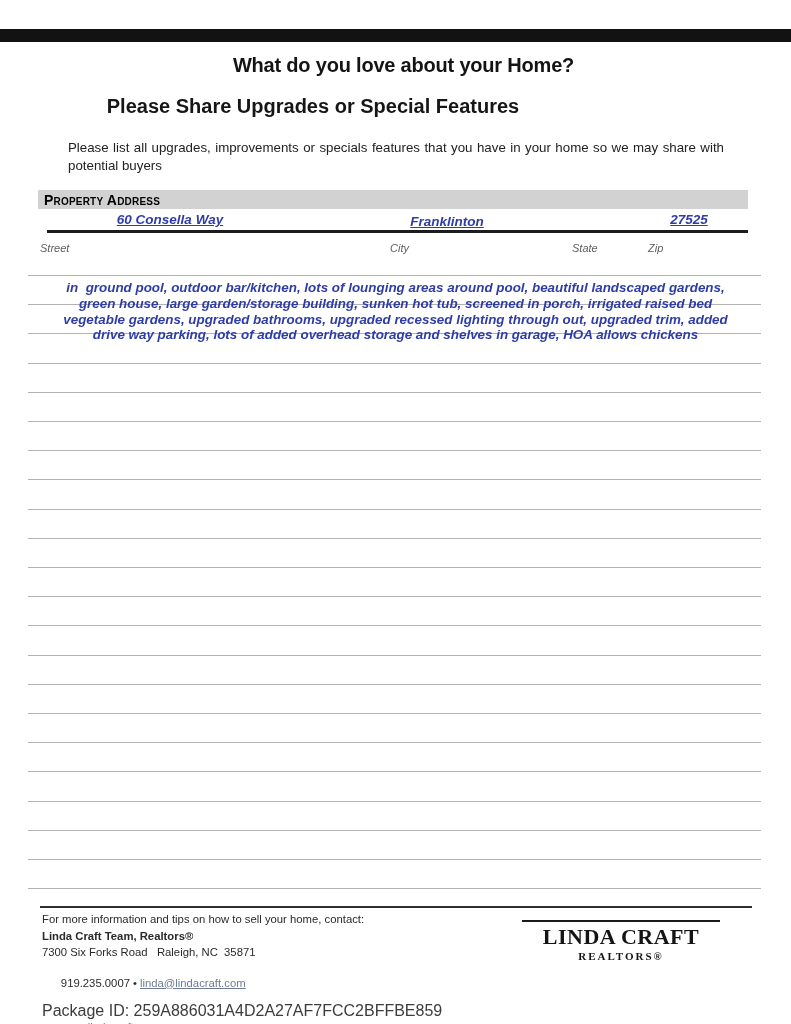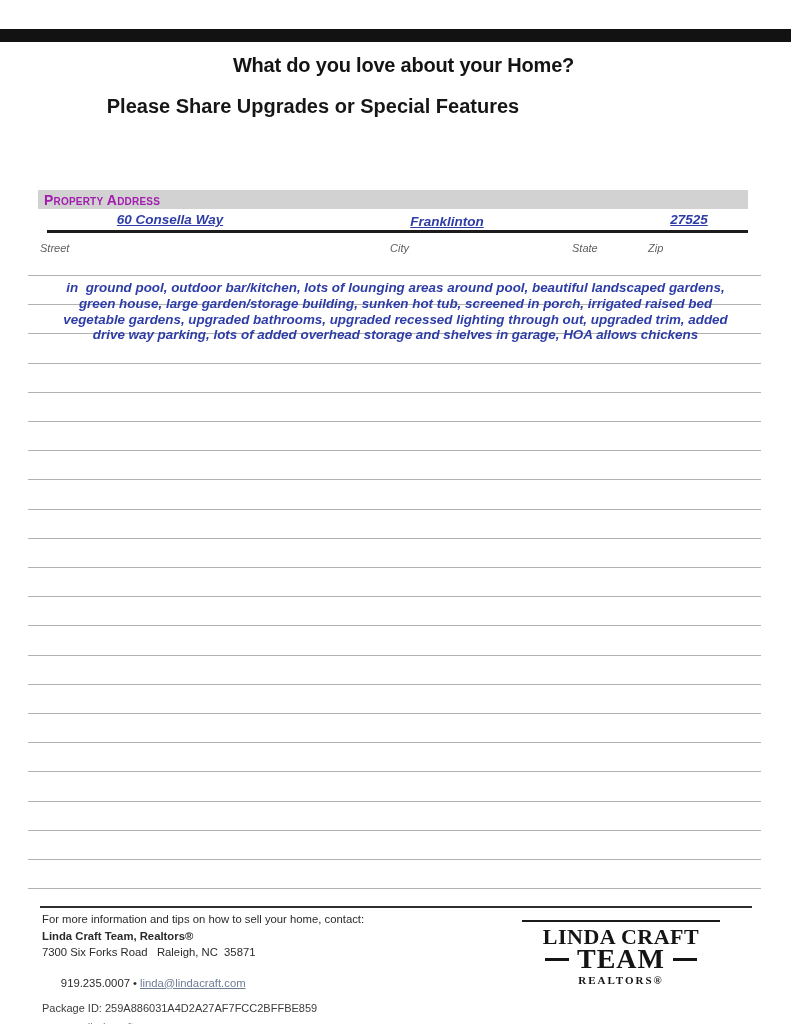--- a/index.html
+++ b/index.html
@@ -23,21 +23,21 @@
   .instructions {
     left:68px; top:139px; width:656px;
     font-size:13.3px; line-height:18px; text-align:justify; color:#222;
   }
 
   .pa-bar {
     left:38px; top:190px; width:710px; height:19px; background:#d2d2d2;
   }
   .pa-label {
     padding:2px 0 0 6px; font-variant:small-caps; font-weight:bold;
-    font-size:14px; letter-spacing:0.2px; color:#a21caf;
+    font-size:14px; letter-spacing:0.2px; color:#000000;
   }
 
   .addr-value {
     font-size:13.5px; font-weight:bold; font-style:italic;
     color:#2e3da6; text-align:center; white-space:pre;text-decoration:underline;
   }
   .street-value { left:70px;  top:212px; width:200px; }
   .city-value   { left:347px; top:214px; width:200px; }
   .zip-value    { left:639px; top:212px; width:100px; }
 
@@ -71,31 +71,32 @@
 
   .logo { left:518px; top:920px; width:206px; text-align:center;
           font-family:"Liberation Serif", serif; color:#141414; }
   .logo-rule { width:198px; height:2px; background:#1a1a1a; margin:0 auto 4px auto; }
   .logo-line1 { font-size:22px; font-weight:bold; letter-spacing:0.5px; line-height:21px; }
   .logo-line2-wrap { display:flex; align-items:center; justify-content:center; gap:8px; line-height:24px; }
   .logo-dash { width:24px; height:3px; background:#141414; }
   .logo-line2 { font-size:28px; font-weight:bold; letter-spacing:1px; }
   .logo-line3 { font-size:11px; font-weight:bold; letter-spacing:2px; margin-top:3px; }
 
-  .package-id { left:42px; top:1002px; font-size:11px; color:#3c3c3c; }
+  .package-id { left:42px; top:1002px; font-size:16px; color:#3c3c3c; }
 </style>
 </head>
 <body>
 
 <div class="page">
 
   <div class="abs top-bar"></div>
 
   <div class="abs title">What do you love about your Home?</div>
   <div class="abs subtitle">Please Share Upgrades or Special Features</div>
+  <div class="abs instructions">Please list all upgrades, improvements or specials features that you have in your home so we may share with potential buyers</div>
 
   <div class="abs pa-bar">
     <div class="pa-label">Property Address</div>
   </div>
 
   <div class="abs addr-value street-value">60 Consella Way</div>
   <div class="abs addr-value city-value">Franklinton</div>
   <div class="abs addr-value zip-value">27525</div>
 
   <div class="abs thick-line"></div>
@@ -147,23 +148,18 @@
       <span>919.235.0007</span><span class="bullet">•</span><span class="link">linda@lindacraft.com</span>
     </div>
     <div class="row">
       <span class="link">www.lindacraft.com</span>
     </div>
   </div>
 
   <div class="abs logo">
     <div class="logo-rule"></div>
     <div class="logo-line1">LINDA CRAFT</div>
-    <div class="logo-line2-wrap">
-      <div class="logo-dash"></div>
-      <div class="logo-line2">TEAM</div>
-      <div class="logo-dash"></div>
-    </div>
     <div class="logo-line3">REALTORS®</div>
   </div>
 
   <div class="abs package-id">Package ID: 259A886031A4D2A27AF7FCC2BFFBE859</div>
 
 </div>
 
 </body></html>

